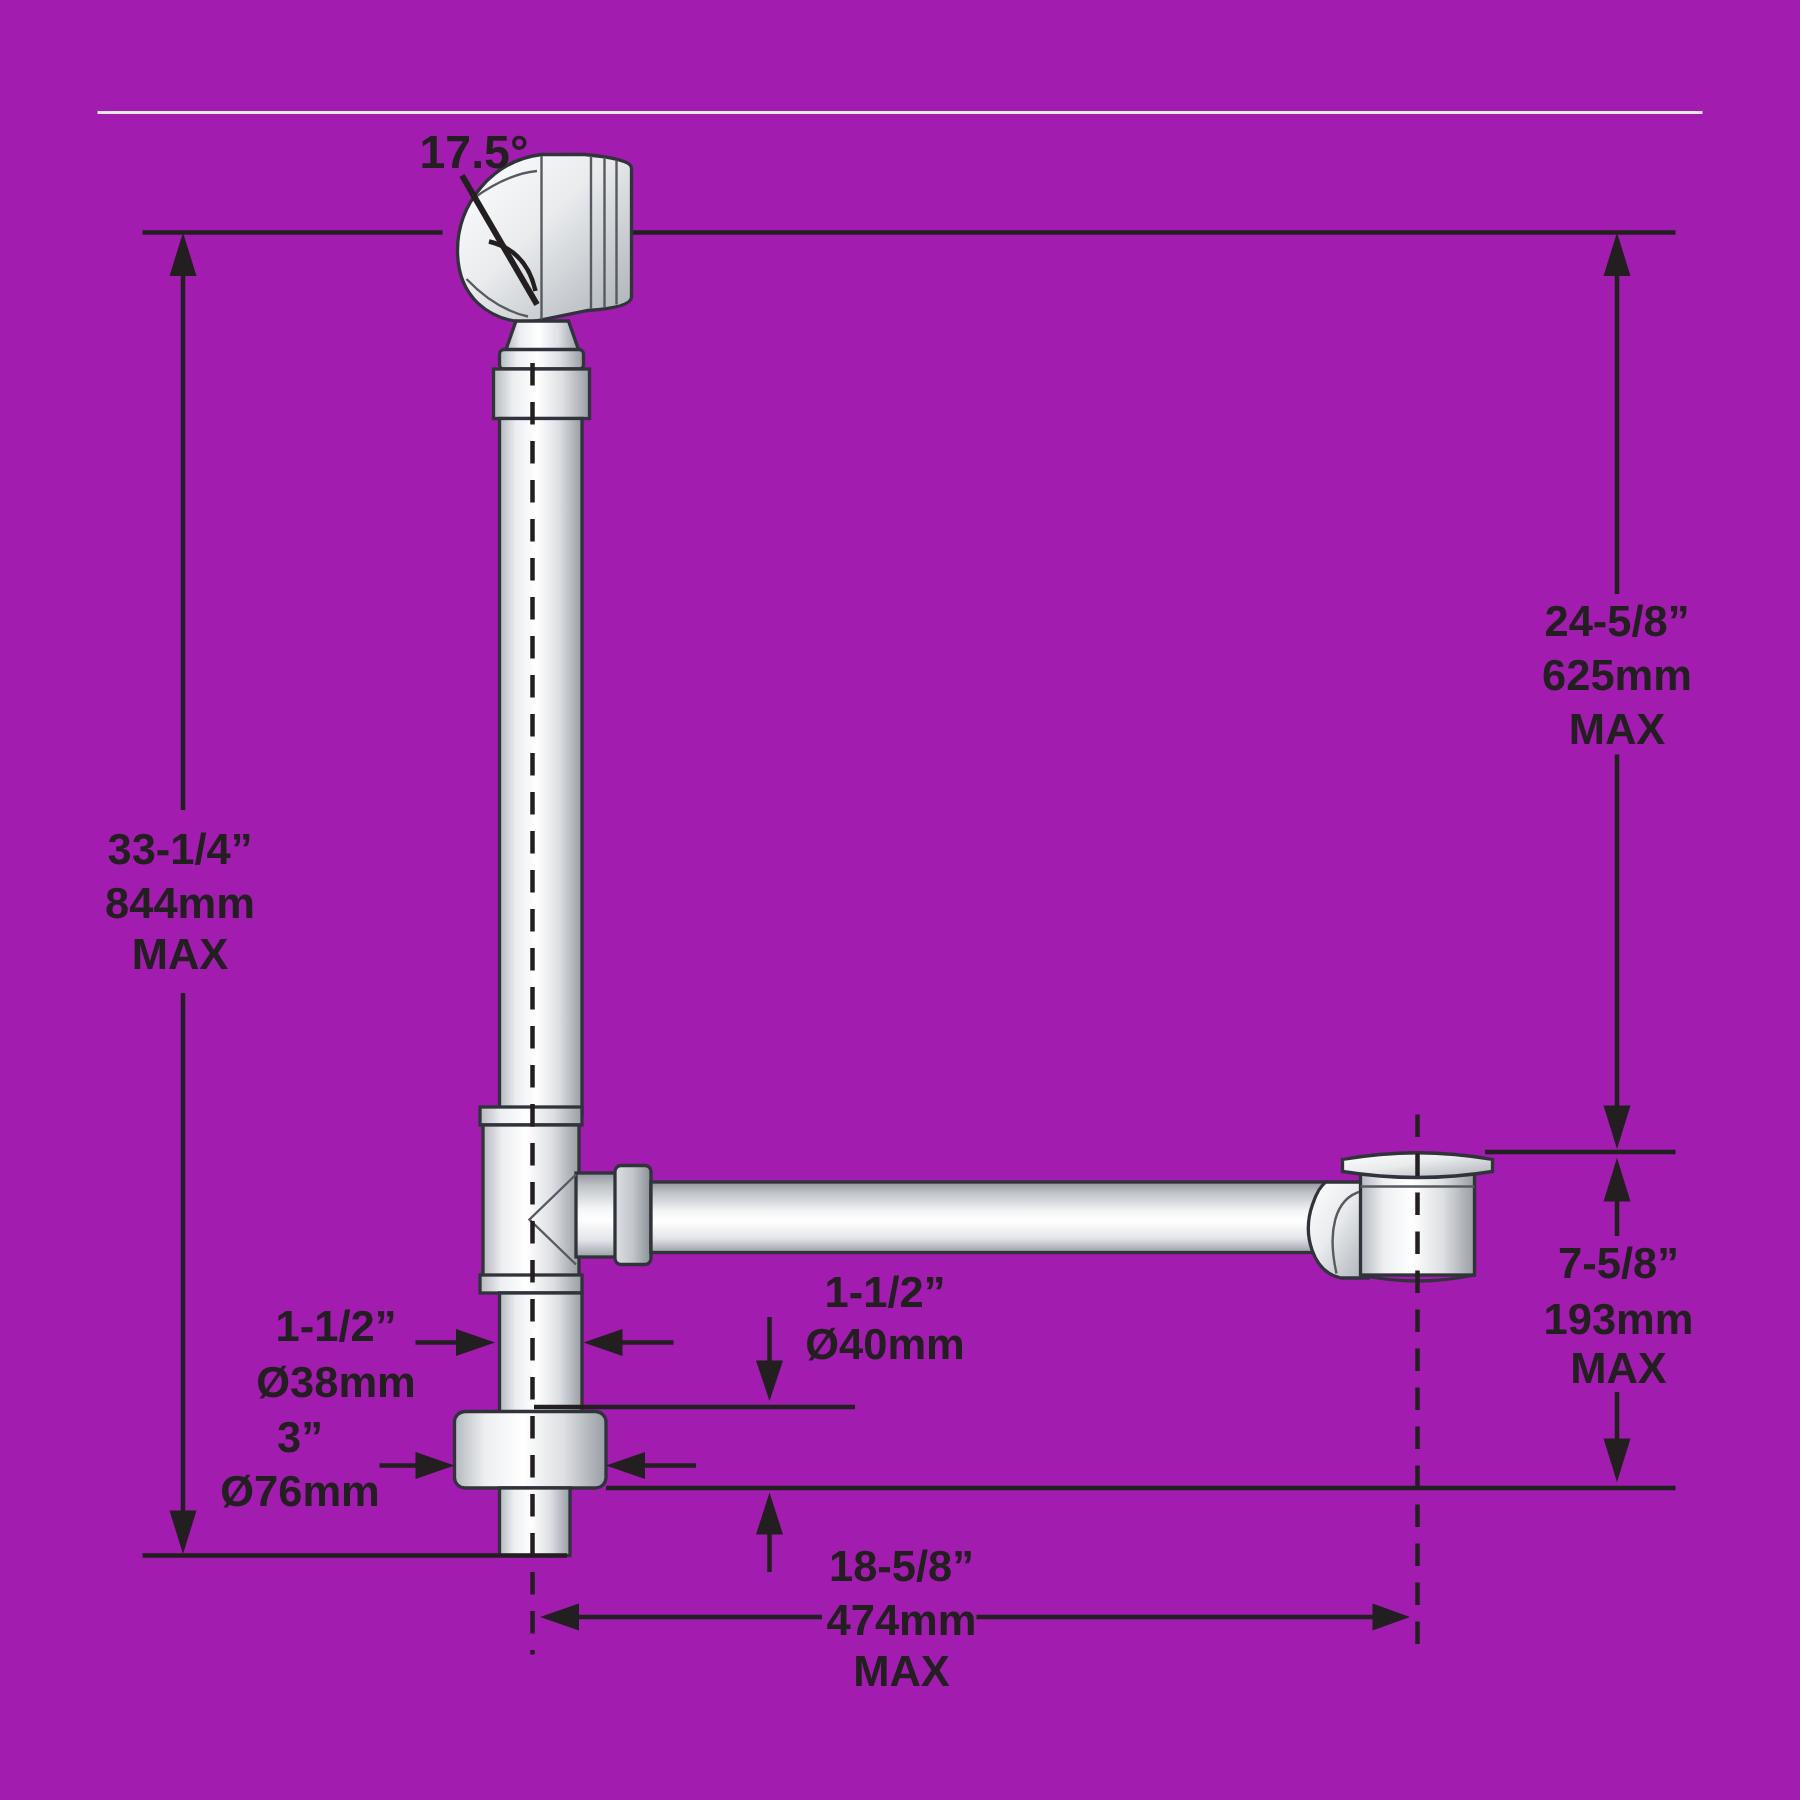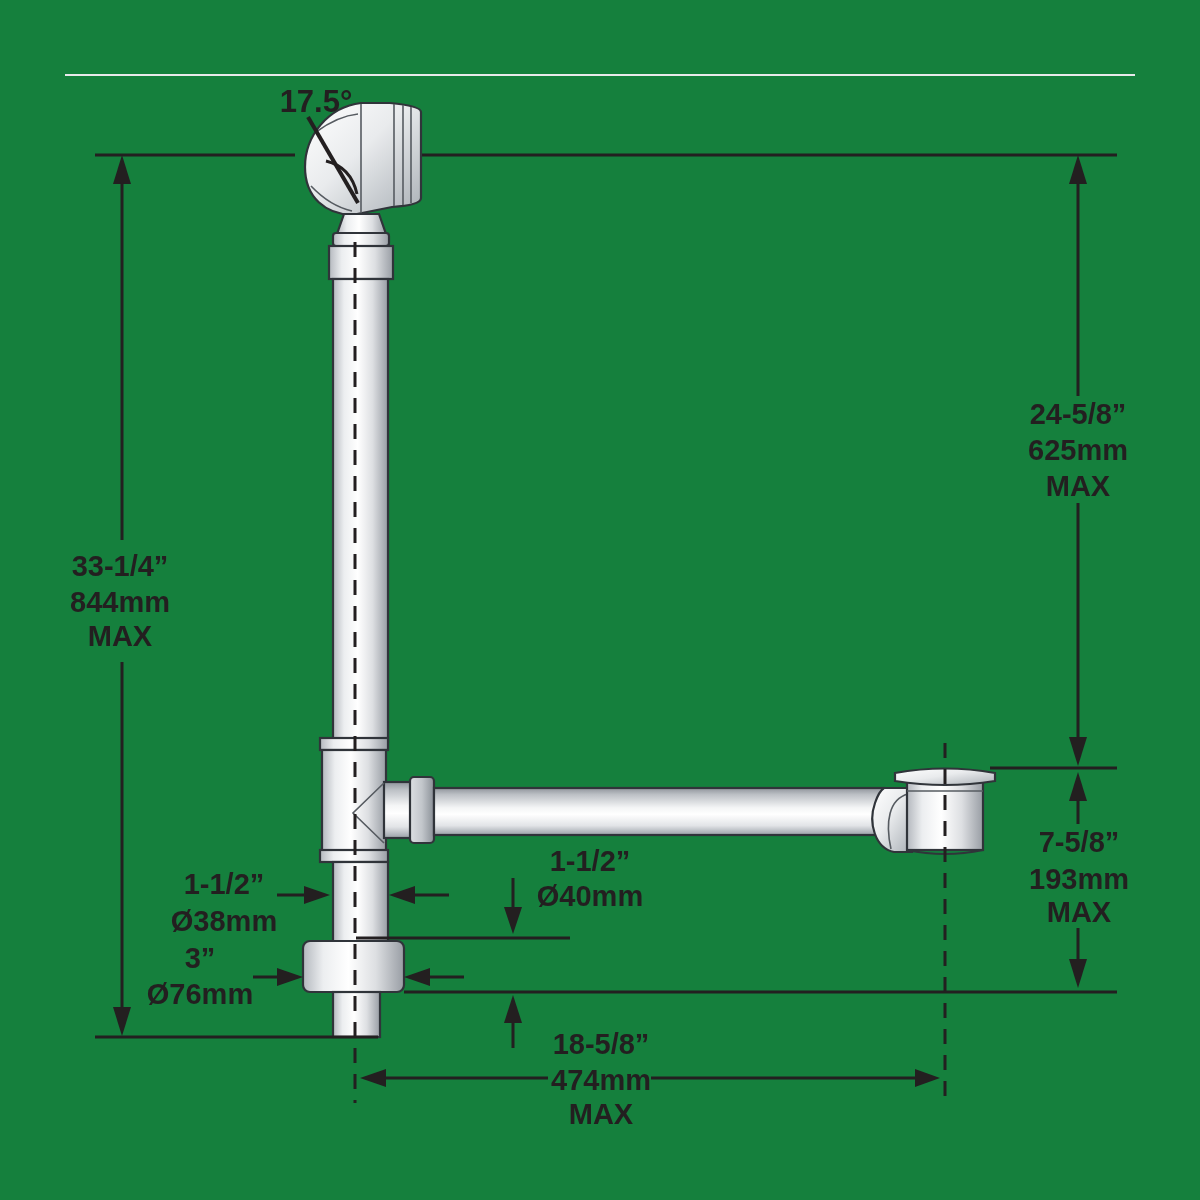--- a/index.html
+++ b/index.html
@@ -1,16 +1,16 @@
 <!DOCTYPE html>
 <html><head>
 <meta charset="utf-8">
 <style>
   html,body{margin:0;padding:0;background:#ffffff;}
-  .stage{position:relative;width:1200px;height:1200px;background:#15803d;overflow:hidden;}
+  .stage{position:relative;width:1200px;height:1200px;background:#a21caf;overflow:hidden;}
   .dim{stroke:#231f20;stroke-width:3;fill:none;stroke-linecap:butt;}
   .dimfill{fill:#231f20;stroke:none;}
   .dash{stroke:#231f20;stroke-width:3;fill:none;stroke-dasharray:15 11;}
   .out{stroke:#30343a;stroke-width:2.2;}
   .thin{stroke:#565b61;stroke-width:1.6;fill:none;}
   .lbl{font:700 29px "Liberation Sans","DejaVu Sans",sans-serif;fill:#231f20;text-anchor:middle;}
   .lbl-lg{font:700 31px "Liberation Sans","DejaVu Sans",sans-serif;fill:#231f20;text-anchor:middle;}
   .faint{stroke:#e9e9eb;stroke-width:2;fill:none;}
 </style>
 </head>

